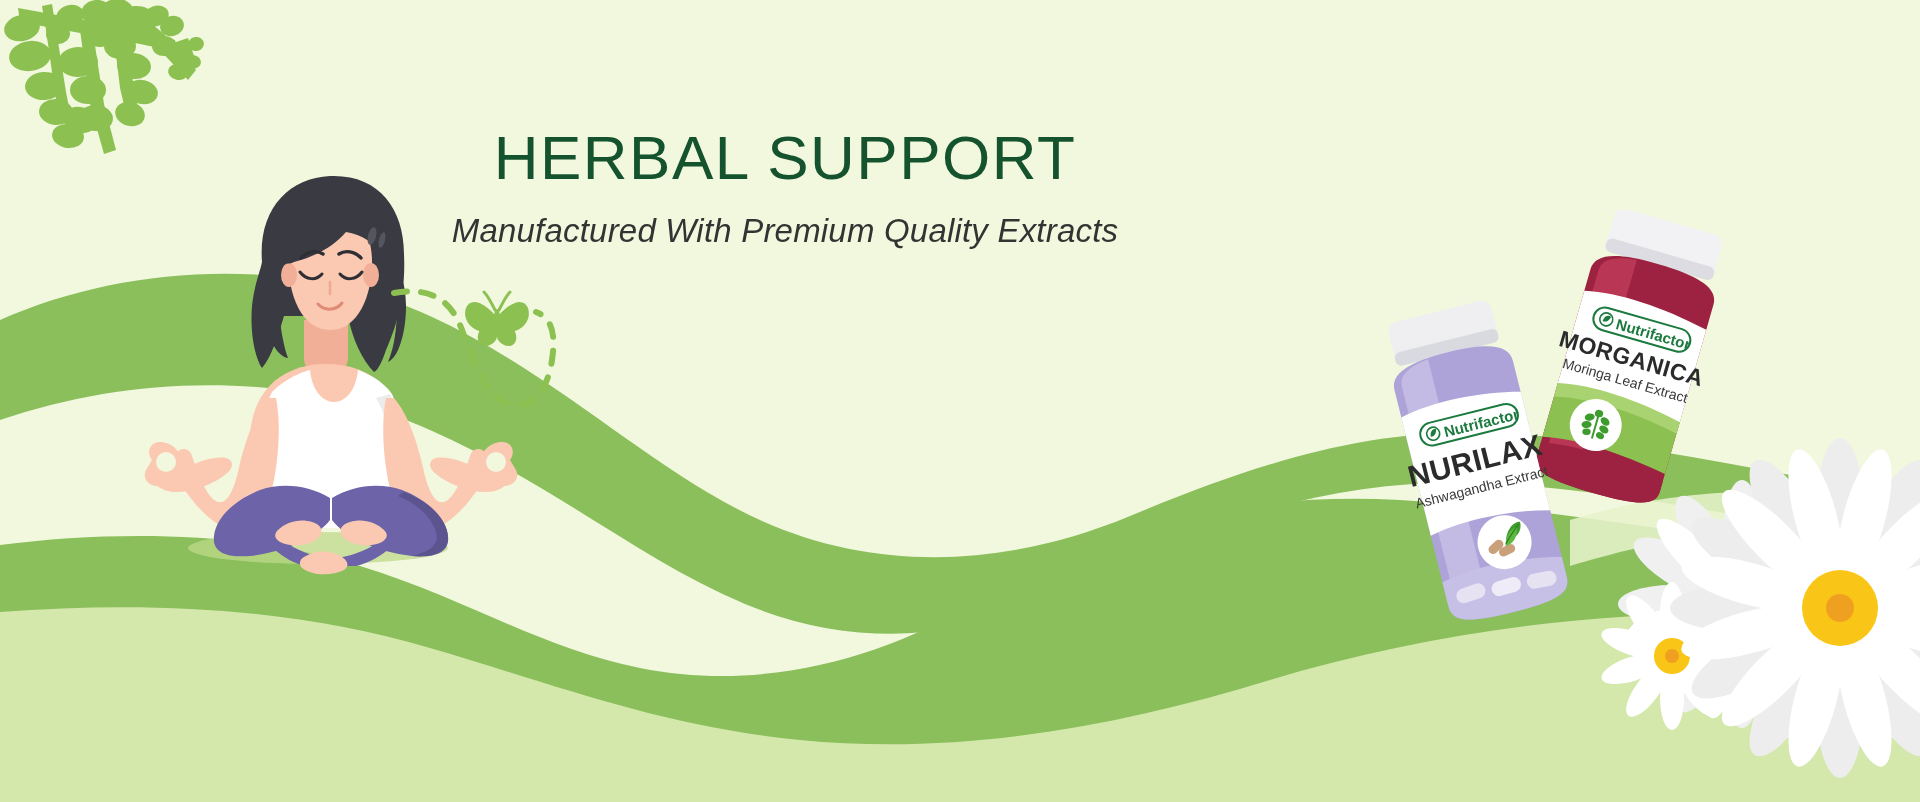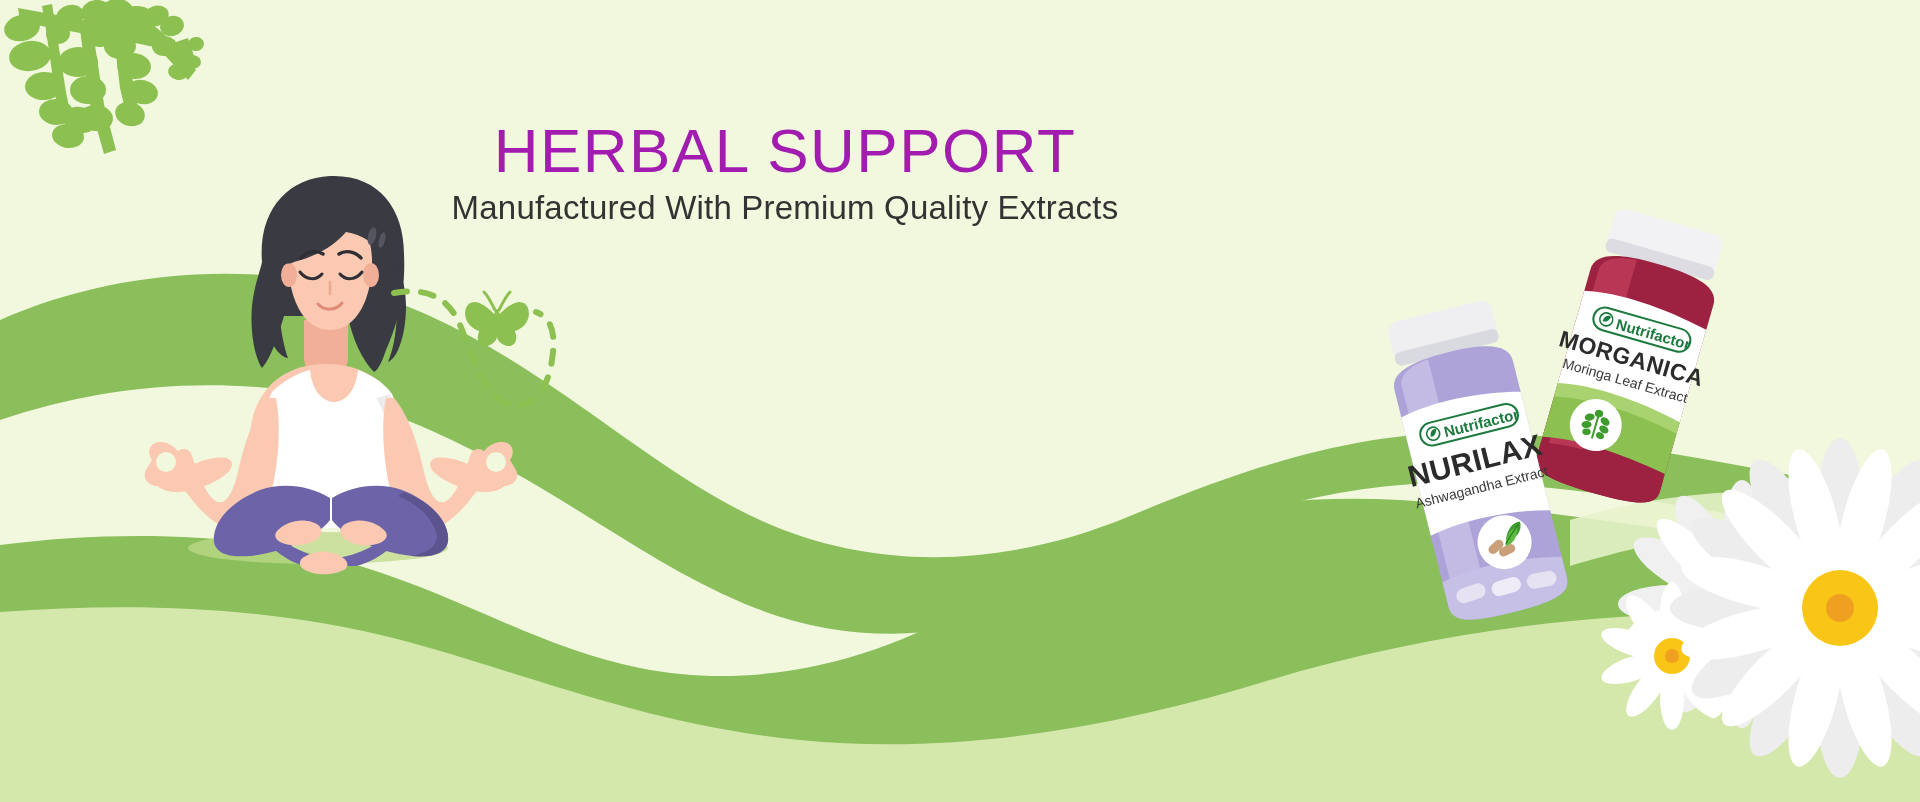--- a/index.html
+++ b/index.html
@@ -25,31 +25,33 @@
     width:1570px;
     text-align:center;
     z-index:40;
     pointer-events:none;
   }
   #headline {
     font-size:62px;
     line-height:1.05;
     font-weight:400;
     letter-spacing:1.5px;
-    color:#a21caf;
+    color:#14532d;
     font-family:"Liberation Sans", sans-serif;
+    margin-top:7px;
   }
   #subline {
-    margin-top:4px;
+    margin-top:20px;
     font-size:33px;
     line-height:1.28;
     font-weight:400;
     color:#333333;
     letter-spacing:0.2px;
     font-family:"Liberation Sans", sans-serif;
+    font-style:italic;
   }
   .sub-row { display:block; }
 
   
   .bottle-wrap { position:absolute; z-index:30; }
   #bottle-nurilax { left:1345px; top:295px; width:260px; height:340px; }
   #bottle-morganica { left:1505px; top:210px; width:250px; height:300px; }
 
   .bottle-label-text { pointer-events:none; }
 </style>

